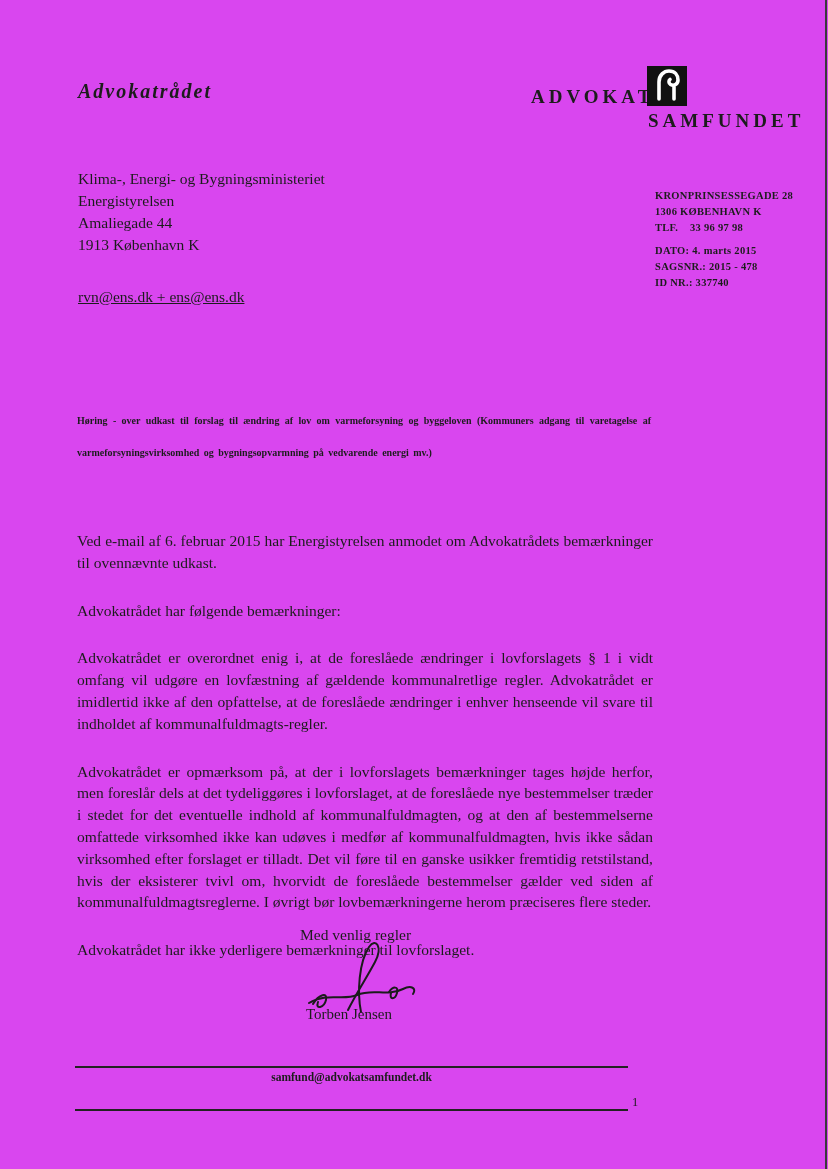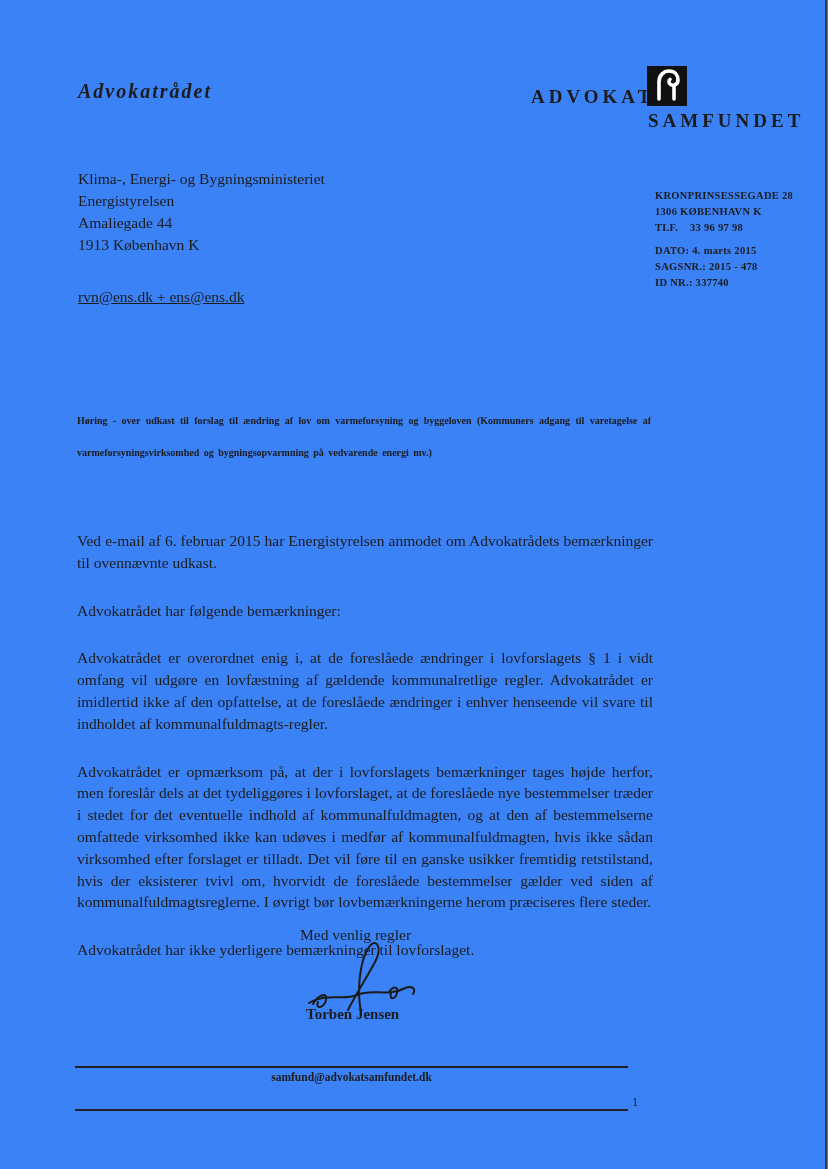--- a/index.html
+++ b/index.html
@@ -2,21 +2,21 @@
 <html><head>
 <meta charset="utf-8">
 <style>
   * { margin: 0; padding: 0; box-sizing: border-box; }
   html, body { background: #e8e8e8; }
   .page {
     position: relative;
     width: 828px;
     height: 1169px;
     margin: 0 auto;
-    background: #3b82f6;
+    background: #d946ef;
     font-family: "Liberation Serif", serif;
     color: #1c1c1c;
     overflow: hidden;
   }
   .scan-edge {
     position: absolute;
     right: 1px;
     top: 0;
     width: 2px;
     height: 1169px;
@@ -131,21 +131,20 @@
     left: 297px;
     top: 940px;
     width: 135px;
     height: 80px;
   }
   .signer-name {
     position: absolute;
     left: 306px;
     top: 1006px;
     font-size: 15px;
-    font-weight: bold;
   }
 
   
   .footer-rule-top {
     position: absolute;
     left: 75px;
     top: 1066px;
     width: 553px;
     height: 1.5px;
     background: #222;

